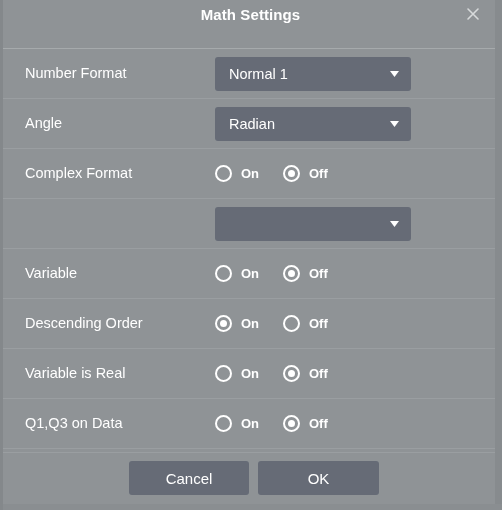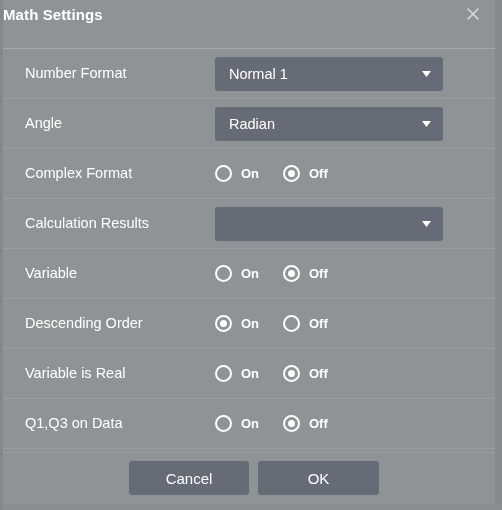--- a/index.html
+++ b/index.html
@@ -53,21 +53,21 @@
     top: 0;
     width: 495px;
     height: 49px;
     background: #8f9396;
   }
   .title {
     position: absolute;
     left: 0;
     top: 5px;
     width: 495px;
-    text-align: left;
+    text-align: center;
     color: #ffffff;
     font-size: 15px;
     font-weight: bold;
     letter-spacing: 0.1px;
     line-height: 20px;
   }
   .close-icon {
     position: absolute;
     left: 458px;
     top: 2px;
@@ -115,21 +115,20 @@
   
   .dropdown {
     position: absolute;
     left: 212px;
     top: 8px;
     width: 196px;
     height: 34px;
     background: #666b76;
     border-radius: 3px;
     cursor: pointer;
-    padding-left: 32px;
   }
   .dropdown-value {
     position: absolute;
     left: 14px;
     top: 0;
     height: 34px;
     line-height: 34px;
     color: #ffffff;
     font-size: 14.5px;
     white-space: nowrap;
@@ -267,21 +266,20 @@
             <span class="radio"></span>
             <span class="radio-label">On</span>
           </div>
           <div class="radio-opt opt-off">
             <span class="radio checked"></span>
             <span class="radio-label">Off</span>
           </div>
         </div>
       </div>
       <div class="row">
-        <div class="row-label">Calculation Results</div>
         <div class="dropdown">
           <span class="caret-icon">
             <svg width="9" height="6" viewBox="0 0 9 6">
               <path d="M0 0 L9 0 L4.5 6 Z" fill="#ffffff"></path>
             </svg>
           </span>
         </div>
       </div>
       <div class="row">
         <div class="row-label">Variable</div>

